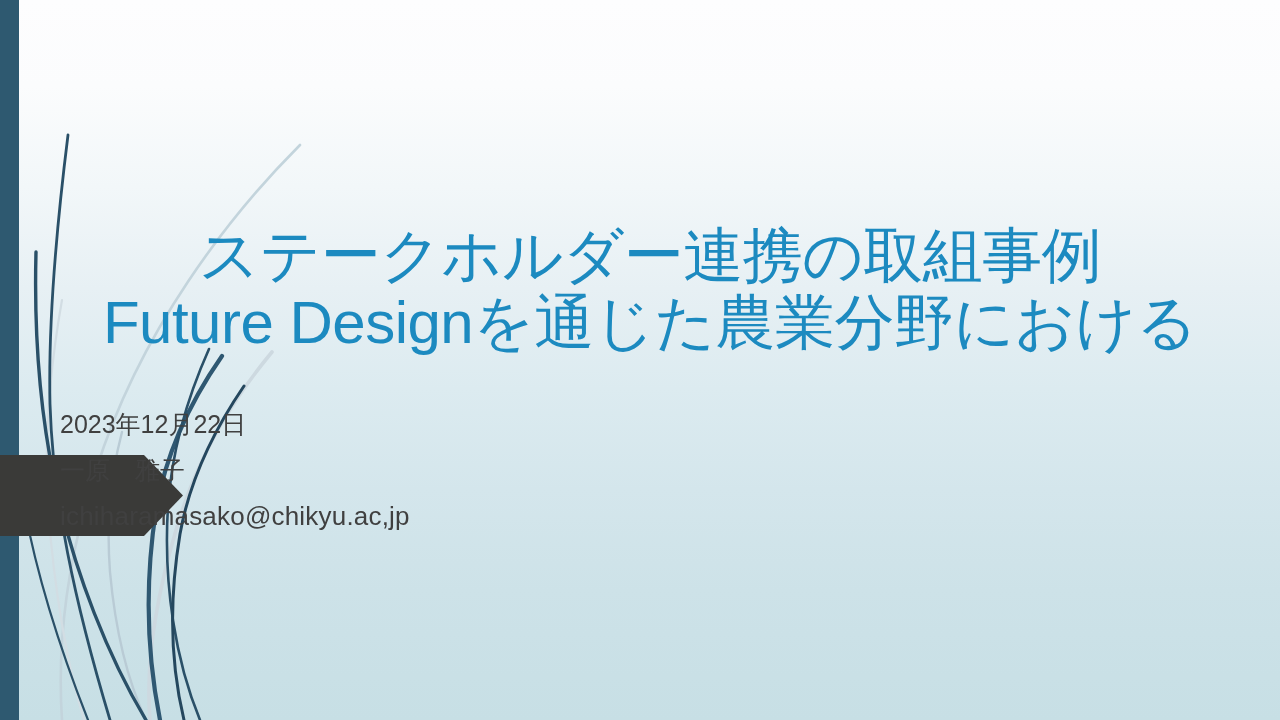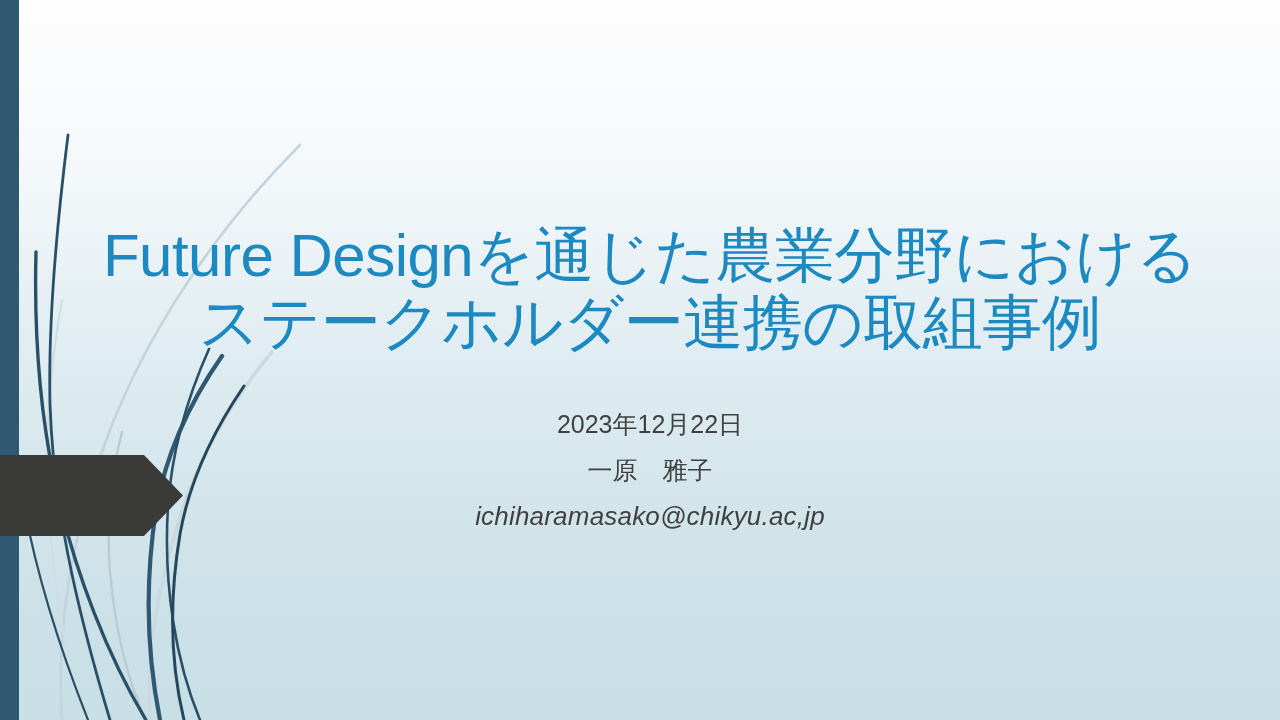--- a/index.html
+++ b/index.html
@@ -69,33 +69,31 @@
     line-height: 1.12;
     letter-spacing: -0.5px;
     white-space: pre;
   }
 
   .subtitle-block {
     position: absolute;
     left: 60px;
     top: 402px;
     width: 1180px;
-    text-align: center;
   }
   .sub-line {
     color: #404040;
     font-size: 25px;
     font-weight: 400;
     line-height: 1.82;
     white-space: pre;
   }
   .sub-line.email {
     font-size: 26px;
     letter-spacing: 0.2px;
-    font-style: italic;
   }
 </style>
 </head>
 <body>
 
 <div id="slide">
 
   <svg id="deco" viewBox="0 0 1280 720" width="1280" height="720" aria-hidden="true">
     <g fill="none" stroke-linecap="round">
 
@@ -113,22 +111,22 @@
     </g>
   </svg>
 
   <div class="left-bar"></div>
 
   <svg class="arrow-banner" viewBox="0 0 183 81" width="183" height="81" aria-hidden="true">
     <path d="M0 0 L144 0 L183 40.5 L144 81 L0 81 Z" fill="#3a3a38"></path>
   </svg>
 
   <div class="title-block">
+    <div class="title-line">ステークホルダー連携の取組事例</div>
     <div class="title-line">Future Designを通じた農業分野における</div>
-    <div class="title-line">ステークホルダー連携の取組事例</div>
   </div>
 
   <div class="subtitle-block">
     <div class="sub-line">2023年12月22日</div>
     <div class="sub-line">一原　雅子</div>
     <div class="sub-line email">ichiharamasako@chikyu.ac,jp</div>
   </div>
 
 </div>
 

